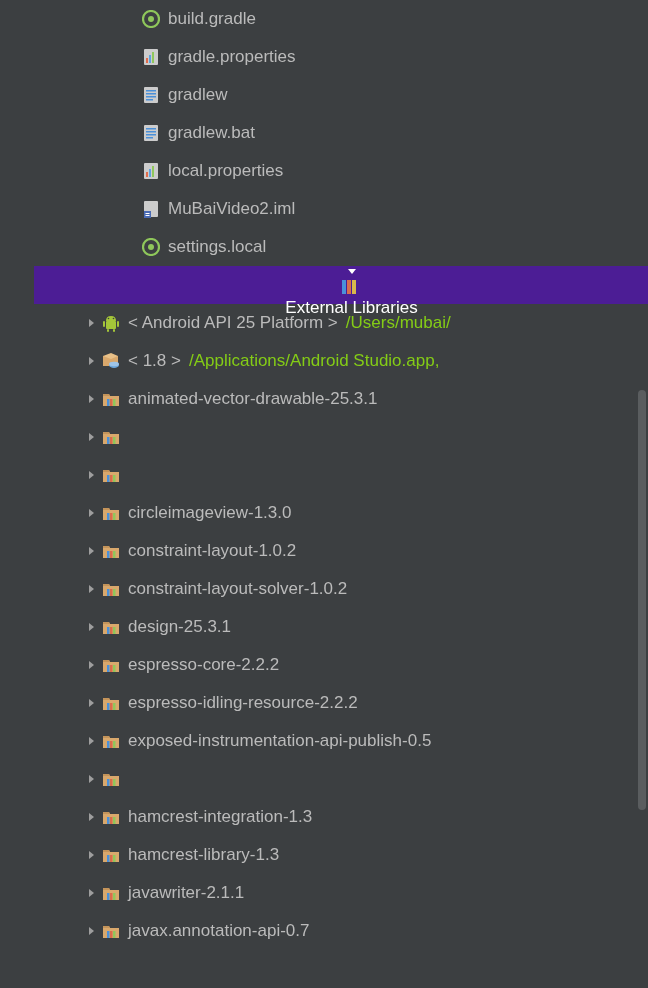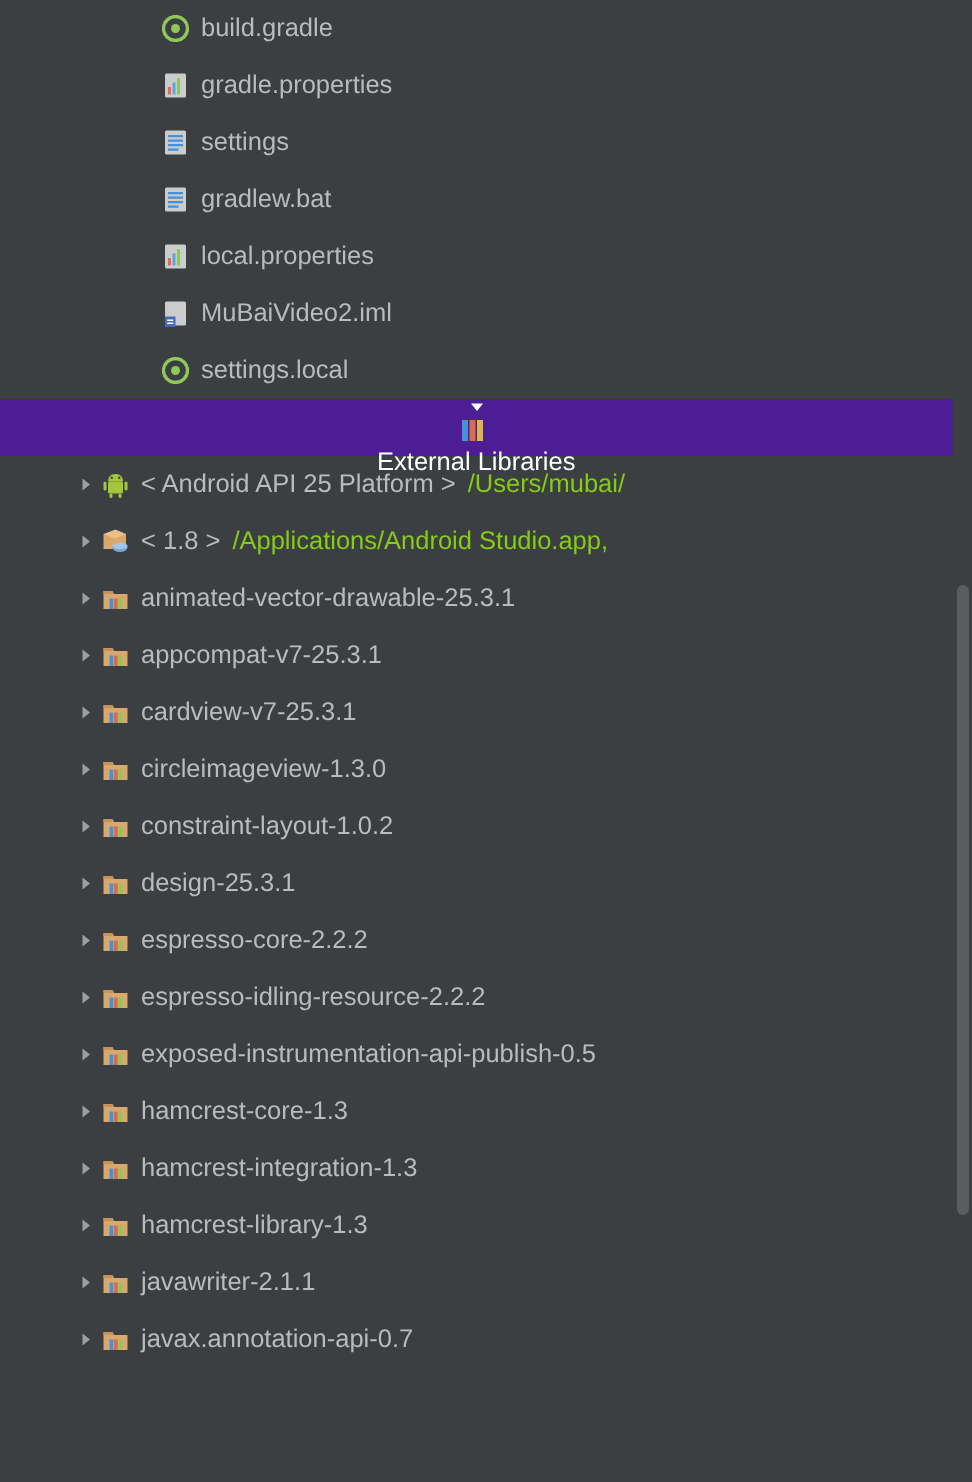--- a/index.html
+++ b/index.html
@@ -12,20 +12,21 @@
     height: 988px;
     overflow: hidden;
     position: relative;
   }
   .tree { padding-top: 0; }
   .row {
     display: flex;
     align-items: center;
     height: 38px;
     white-space: nowrap;
+    margin-left: 34px;
   }
   .row.selected {
     background: #4c1d95;
     color: #ffffff;
     width: 635px;
     flex-direction: column;
   }
   .indent { display: inline-block; flex-shrink: 0; }
   .arrow {
     width: 18px;
@@ -89,21 +90,21 @@
       <span class="arrow"></span>
       <span class="icon">
         <svg width="18" height="18" viewBox="0 0 18 18">
           <rect x="2" y="1" width="14" height="16" fill="#cccccc" rx="1"></rect>
           <rect x="4" y="4" width="10" height="1.5" fill="#4a90d9"></rect>
           <rect x="4" y="7" width="10" height="1.5" fill="#4a90d9"></rect>
           <rect x="4" y="10" width="10" height="1.5" fill="#4a90d9"></rect>
           <rect x="4" y="13" width="7" height="1.5" fill="#4a90d9"></rect>
         </svg>
       </span>
-      <span class="label">settings</span>
+      <span class="label">gradlew</span>
     </div>
     <div class="row">
       <span class="indent" style="width: 88px;"></span>
       <span class="arrow"></span>
       <span class="icon">
         <svg width="18" height="18" viewBox="0 0 18 18">
           <rect x="2" y="1" width="14" height="16" fill="#cccccc" rx="1"></rect>
           <rect x="4" y="4" width="10" height="1.5" fill="#4a90d9"></rect>
           <rect x="4" y="7" width="10" height="1.5" fill="#4a90d9"></rect>
           <rect x="4" y="10" width="10" height="1.5" fill="#4a90d9"></rect>
@@ -232,39 +233,37 @@
       </span>
       <span class="icon">
         <svg width="20" height="20" viewBox="0 0 20 20">
           <path d="M2 5 L8 5 L9 7 L18 7 L18 17 L2 17 Z" fill="#d9a86c"></path>
           <path d="M2 5 L8 5 L9 7 L2 7 Z" fill="#c4945a"></path>
           <rect x="6" y="10" width="2.5" height="7" fill="#4a90d9"></rect>
           <rect x="9" y="10" width="2.5" height="7" fill="#d96c4c"></rect>
           <rect x="12" y="10" width="2.5" height="7" fill="#8fc75b"></rect>
         </svg>
       </span>
-      <span class="label">appcompat-v7-25.3.1</span>
-    </div>
-    <div class="row">
-      <span class="indent" style="width: 48px;"></span>
-      <span class="arrow">
-        <svg width="10" height="10" viewBox="0 0 10 10">
-          <path d="M3 1 L8 5 L3 9 Z" fill="#9e9e9e"></path>
-        </svg>
-      </span>
-      <span class="icon">
-        <svg width="20" height="20" viewBox="0 0 20 20">
-          <path d="M2 5 L8 5 L9 7 L18 7 L18 17 L2 17 Z" fill="#d9a86c"></path>
-          <path d="M2 5 L8 5 L9 7 L2 7 Z" fill="#c4945a"></path>
-          <rect x="6" y="10" width="2.5" height="7" fill="#4a90d9"></rect>
-          <rect x="9" y="10" width="2.5" height="7" fill="#d96c4c"></rect>
-          <rect x="12" y="10" width="2.5" height="7" fill="#8fc75b"></rect>
-        </svg>
-      </span>
-      <span class="label">cardview-v7-25.3.1</span>
+    </div>
+    <div class="row">
+      <span class="indent" style="width: 48px;"></span>
+      <span class="arrow">
+        <svg width="10" height="10" viewBox="0 0 10 10">
+          <path d="M3 1 L8 5 L3 9 Z" fill="#9e9e9e"></path>
+        </svg>
+      </span>
+      <span class="icon">
+        <svg width="20" height="20" viewBox="0 0 20 20">
+          <path d="M2 5 L8 5 L9 7 L18 7 L18 17 L2 17 Z" fill="#d9a86c"></path>
+          <path d="M2 5 L8 5 L9 7 L2 7 Z" fill="#c4945a"></path>
+          <rect x="6" y="10" width="2.5" height="7" fill="#4a90d9"></rect>
+          <rect x="9" y="10" width="2.5" height="7" fill="#d96c4c"></rect>
+          <rect x="12" y="10" width="2.5" height="7" fill="#8fc75b"></rect>
+        </svg>
+      </span>
     </div>
     <div class="row">
       <span class="indent" style="width: 48px;"></span>
       <span class="arrow">
         <svg width="10" height="10" viewBox="0 0 10 10">
           <path d="M3 1 L8 5 L3 9 Z" fill="#9e9e9e"></path>
         </svg>
       </span>
       <span class="icon">
         <svg width="20" height="20" viewBox="0 0 20 20">
@@ -304,20 +303,38 @@
       </span>
       <span class="icon">
         <svg width="20" height="20" viewBox="0 0 20 20">
           <path d="M2 5 L8 5 L9 7 L18 7 L18 17 L2 17 Z" fill="#d9a86c"></path>
           <path d="M2 5 L8 5 L9 7 L2 7 Z" fill="#c4945a"></path>
           <rect x="6" y="10" width="2.5" height="7" fill="#4a90d9"></rect>
           <rect x="9" y="10" width="2.5" height="7" fill="#d96c4c"></rect>
           <rect x="12" y="10" width="2.5" height="7" fill="#8fc75b"></rect>
         </svg>
       </span>
+      <span class="label">constraint-layout-solver-1.0.2</span>
+    </div>
+    <div class="row">
+      <span class="indent" style="width: 48px;"></span>
+      <span class="arrow">
+        <svg width="10" height="10" viewBox="0 0 10 10">
+          <path d="M3 1 L8 5 L3 9 Z" fill="#9e9e9e"></path>
+        </svg>
+      </span>
+      <span class="icon">
+        <svg width="20" height="20" viewBox="0 0 20 20">
+          <path d="M2 5 L8 5 L9 7 L18 7 L18 17 L2 17 Z" fill="#d9a86c"></path>
+          <path d="M2 5 L8 5 L9 7 L2 7 Z" fill="#c4945a"></path>
+          <rect x="6" y="10" width="2.5" height="7" fill="#4a90d9"></rect>
+          <rect x="9" y="10" width="2.5" height="7" fill="#d96c4c"></rect>
+          <rect x="12" y="10" width="2.5" height="7" fill="#8fc75b"></rect>
+        </svg>
+      </span>
       <span class="label">design-25.3.1</span>
     </div>
     <div class="row">
       <span class="indent" style="width: 48px;"></span>
       <span class="arrow">
         <svg width="10" height="10" viewBox="0 0 10 10">
           <path d="M3 1 L8 5 L3 9 Z" fill="#9e9e9e"></path>
         </svg>
       </span>
       <span class="icon">
@@ -376,21 +393,20 @@
       </span>
       <span class="icon">
         <svg width="20" height="20" viewBox="0 0 20 20">
           <path d="M2 5 L8 5 L9 7 L18 7 L18 17 L2 17 Z" fill="#d9a86c"></path>
           <path d="M2 5 L8 5 L9 7 L2 7 Z" fill="#c4945a"></path>
           <rect x="6" y="10" width="2.5" height="7" fill="#4a90d9"></rect>
           <rect x="9" y="10" width="2.5" height="7" fill="#d96c4c"></rect>
           <rect x="12" y="10" width="2.5" height="7" fill="#8fc75b"></rect>
         </svg>
       </span>
-      <span class="label">hamcrest-core-1.3</span>
     </div>
     <div class="row">
       <span class="indent" style="width: 48px;"></span>
       <span class="arrow">
         <svg width="10" height="10" viewBox="0 0 10 10">
           <path d="M3 1 L8 5 L3 9 Z" fill="#9e9e9e"></path>
         </svg>
       </span>
       <span class="icon">
         <svg width="20" height="20" viewBox="0 0 20 20">

